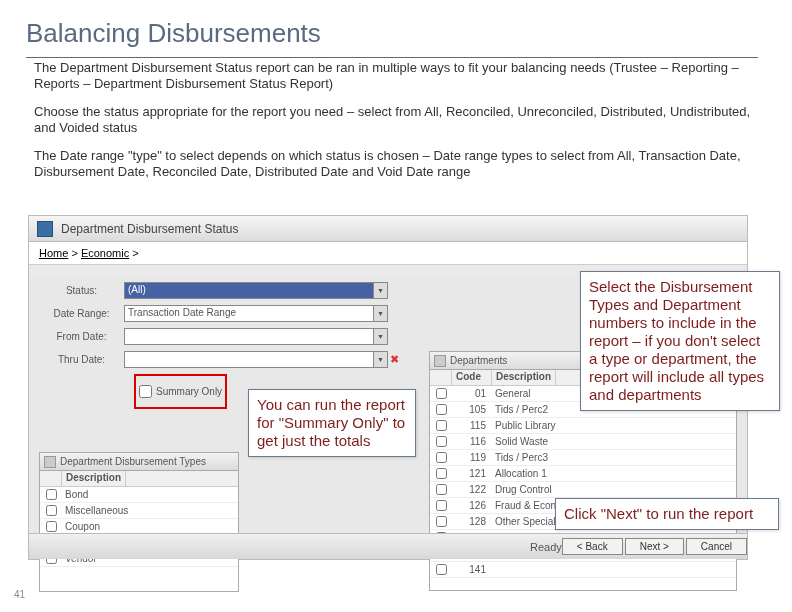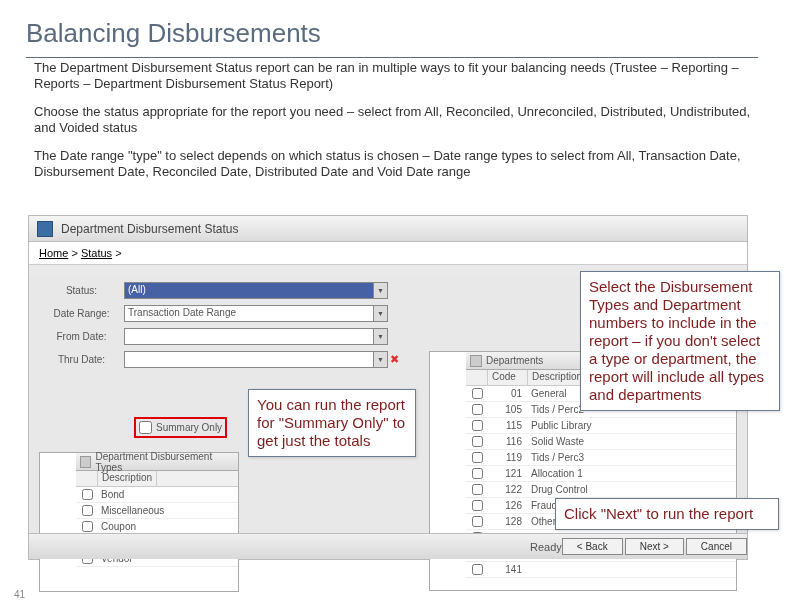--- a/index.html
+++ b/index.html
@@ -77,53 +77,51 @@
   .form-row .field {
     width: 250px; height: 17px;
     background: #fff;
     border: 1px solid #888;
   }
   .select-field { background: #4761a5 !important; color:#fff; padding:1px 3px; font-size:10px;}
   .dropdown-arrow { width:14px; height:17px; background:#ddd; border:1px solid #888; border-left:none; font-size:7px; display:flex;align-items:center;justify-content:center;}
   .summary-wrap {
     margin-left: 95px;
     border: 2px solid #d00;
-    padding: 2px 3px;
+    padding: 9px 3px;
     display: inline-flex; align-items: center;
     font-size: 10px;
     color: #555;
     background:#e8e8e8;
-    margin-top:43px;
   }
   .summary-wrap input { margin-right: 4px; }
 
   .panel {
     border: 1px solid #aaa;
     background: #fff;
     font-size: 10px;
     position: absolute;
-    padding-left: 36px;
   }
   .panel-header {
     height: 18px;
     background: linear-gradient(#f2f2f2,#dcdcdc);
     border-bottom: 1px solid #aaa;
     display:flex; align-items:center; gap:4px;
     padding: 0 4px;
     color:#555;
     filter: blur(0.2px);
   }
   .panel-header .hicon { width:12px;height:12px;background:#ccc;border:1px solid #999;}
   .col-header {
     display:flex;
     background:#f0f0f0;
     border-bottom:1px solid #ccc;
     height:16px;
   }
-  .col-header div { border-right:1px solid #ccc; padding:1px 4px; color:#555; filter:blur(0.2px);}
+  .col-header div { border-right:1px solid #ccc; padding:1px 4px; color:#555; filter:blur(0.2px);font-weight:bold;}
   .row { display:flex; height:16px; border-bottom:1px solid #eee; align-items:center;}
   .row .chk { width:22px; display:flex;justify-content:center;}
   .row .chk input { width:11px;height:11px;}
   .row .c1 { width:40px; padding-left:3px; color:#555; text-align:right; padding-right:6px; filter:blur(0.3px);}
   .row .c2 { flex:1; padding-left:3px; color:#555; filter:blur(0.3px);}
 
   .types-panel { top: 176px; left: 10px; width: 200px; height: 140px;}
   .types-panel .col-header div:first-child{width:22px;}
   .dept-panel { top: 75px; left: 400px; width: 308px; height: 240px;}
 
@@ -172,21 +170,21 @@
 <div class="body-text p3">The Date range "type" to select depends on which status is chosen – Date range types to select from All, Transaction Date, Disbursement Date, Reconciled Date, Distributed Date and Void Date range</div>
 
 <div class="app-window">
   <div class="titlebar">
     <div class="window-icon"></div>
     <div class="titlebar-text">Department Disbursement Status</div>
   </div>
   <div class="breadcrumb">
     <a>Home</a>
     <span>&gt;</span>
-    <a>Status</a>
+    <a>Economic</a>
     <span>&gt;</span>
   </div>
 
   <div class="form-area">
     <div class="form-row">
       <label>Status:</label>
       <div class="field select-field">(All)</div>
       <div class="dropdown-arrow">▼</div>
     </div>
     <div class="form-row">

